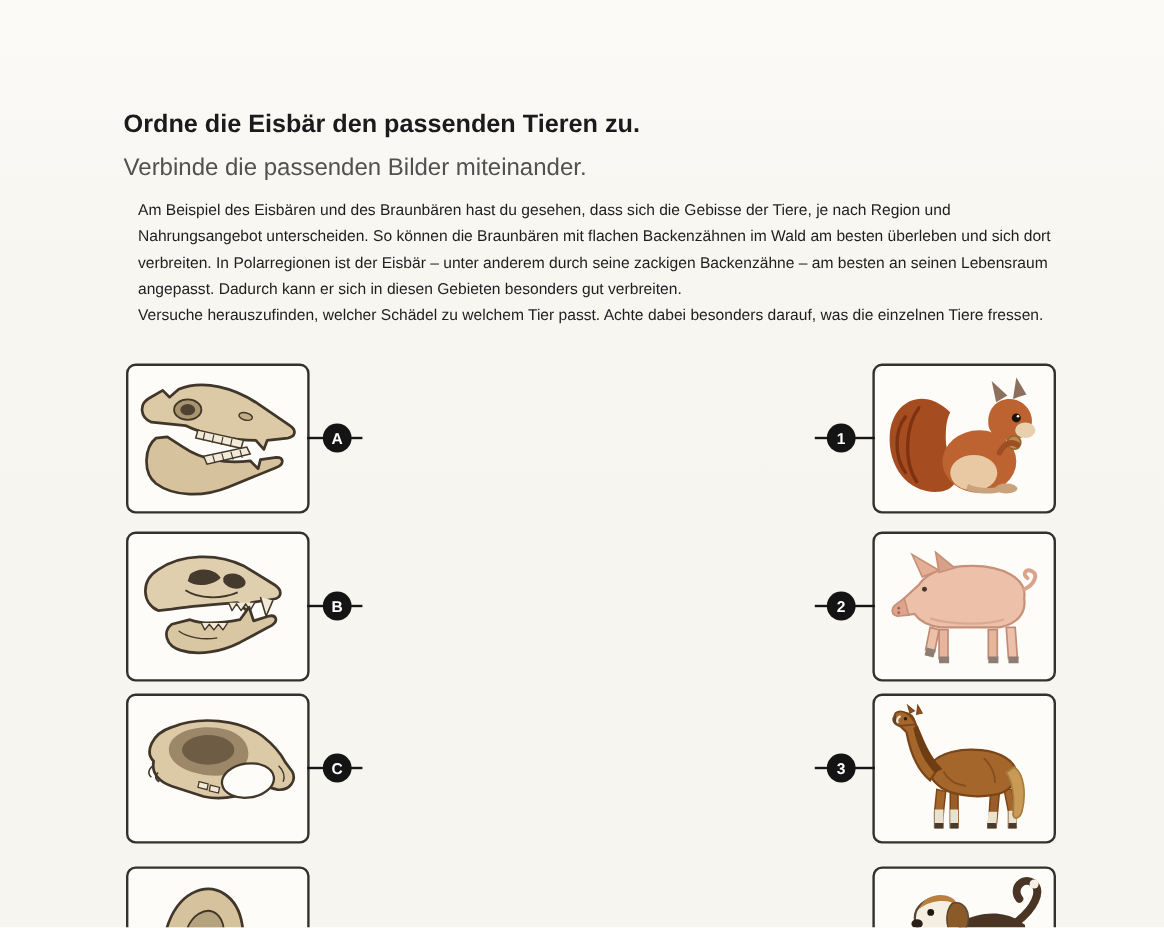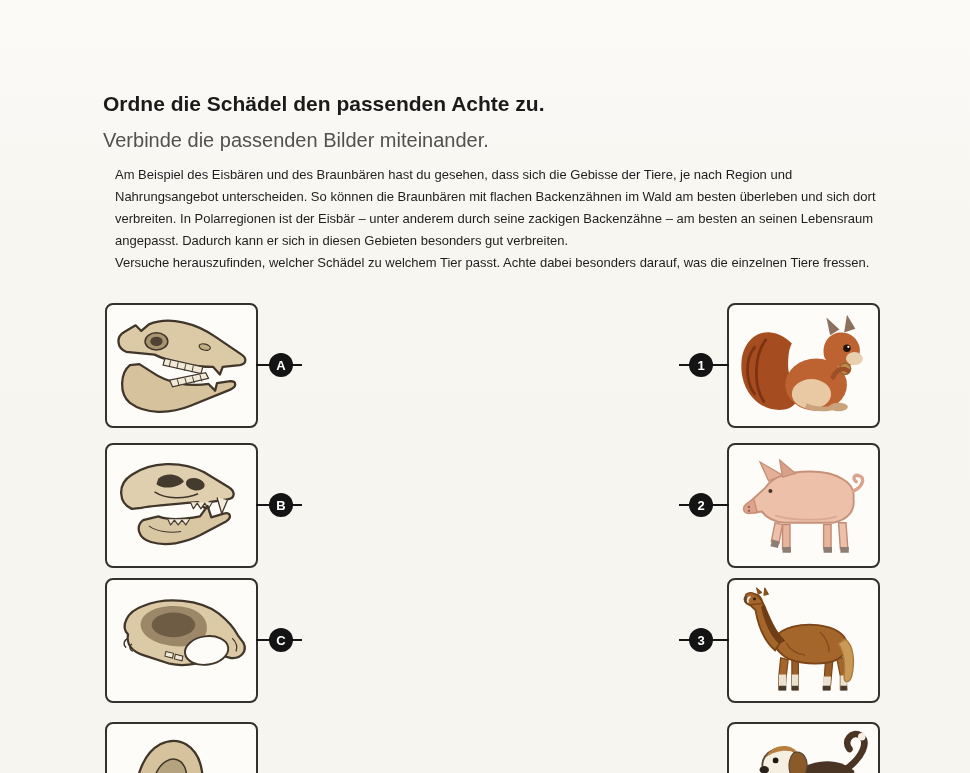--- a/index.html
+++ b/index.html
@@ -42,21 +42,21 @@
   .dot-left  { left:269px; }
   .dot-right { left:689px; }
   .d1 { top:353px; } .d2 { top:493px; } .d3 { top:628px; }
   .box svg { display:block; }
 </style>
 </head>
 <body>
 
 <div class="canvas">
 
-  <h1 class="title">Ordne die Schädel den passenden Achte zu.</h1>
+  <h1 class="title">Ordne die Eisbär den passenden Tieren zu.</h1>
   <p class="subtitle">Verbinde die passenden Bilder miteinander.</p>
   <div class="paragraph">
     <div>Am Beispiel des Eisbären und des Braunbären hast du gesehen, dass sich die Gebisse der Tiere, je nach Region und Nahrungsangebot unterscheiden. So können die Braunbären mit flachen Backenzähnen im Wald am besten überleben und sich dort verbreiten. In Polarregionen ist der Eisbär – unter anderem durch seine zackigen Backenzähne – am besten an seinen Lebensraum angepasst. Dadurch kann er sich in diesen Gebieten besonders gut verbreiten.</div>
     <div>Versuche herauszufinden, welcher Schädel zu welchem Tier passt. Achte dabei besonders darauf, was die einzelnen Tiere fressen.</div>
   </div>
 
   <div class="box box-left r1">
     <svg width="142" height="112" viewBox="0 0 150 118">
       <path d="M16 44 C6 40 5 28 14 23 L26 16 L32 22 L40 15 C62 6 90 14 110 28 L138 47 C144 51 143 57 136 58 L118 60 L115 68 L108 60 C88 60 62 55 46 47 Z" fill="#dccaa6" stroke="#40362a" stroke-width="2.4" stroke-linejoin="round"></path>
       <ellipse cx="48" cy="33" rx="12" ry="9" fill="#a8946f" stroke="#40362a" stroke-width="1.6"></ellipse>

